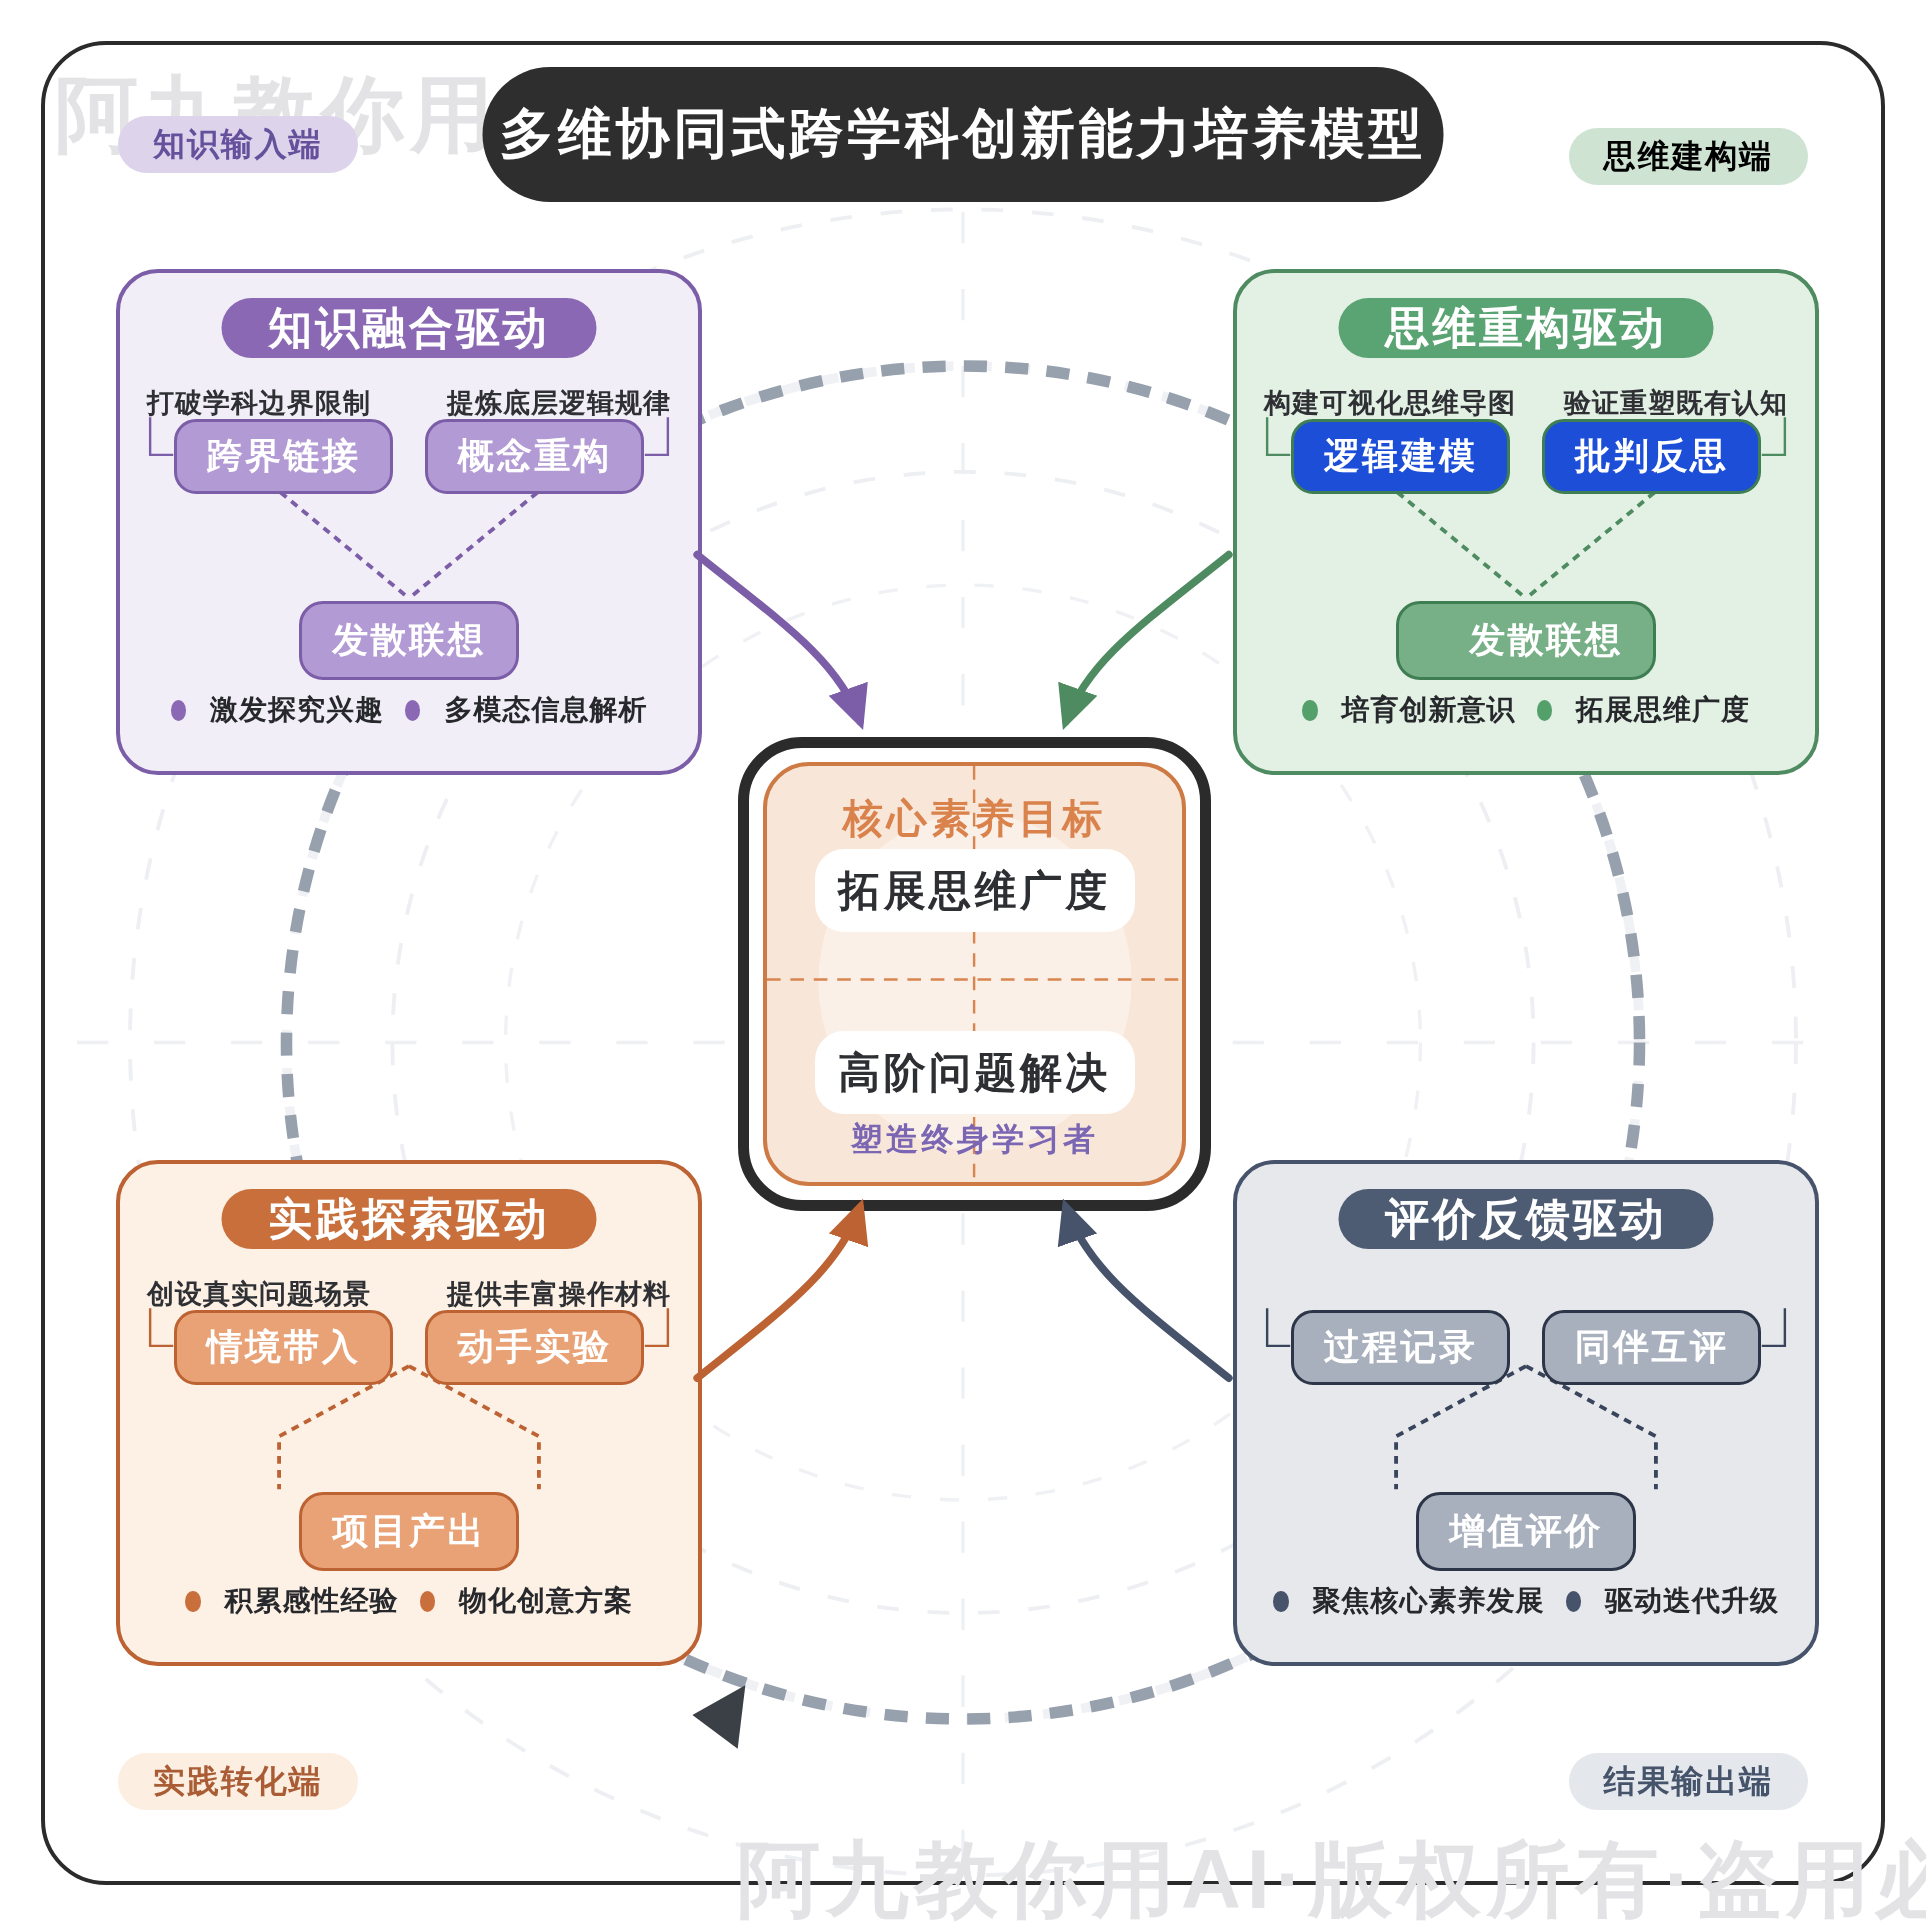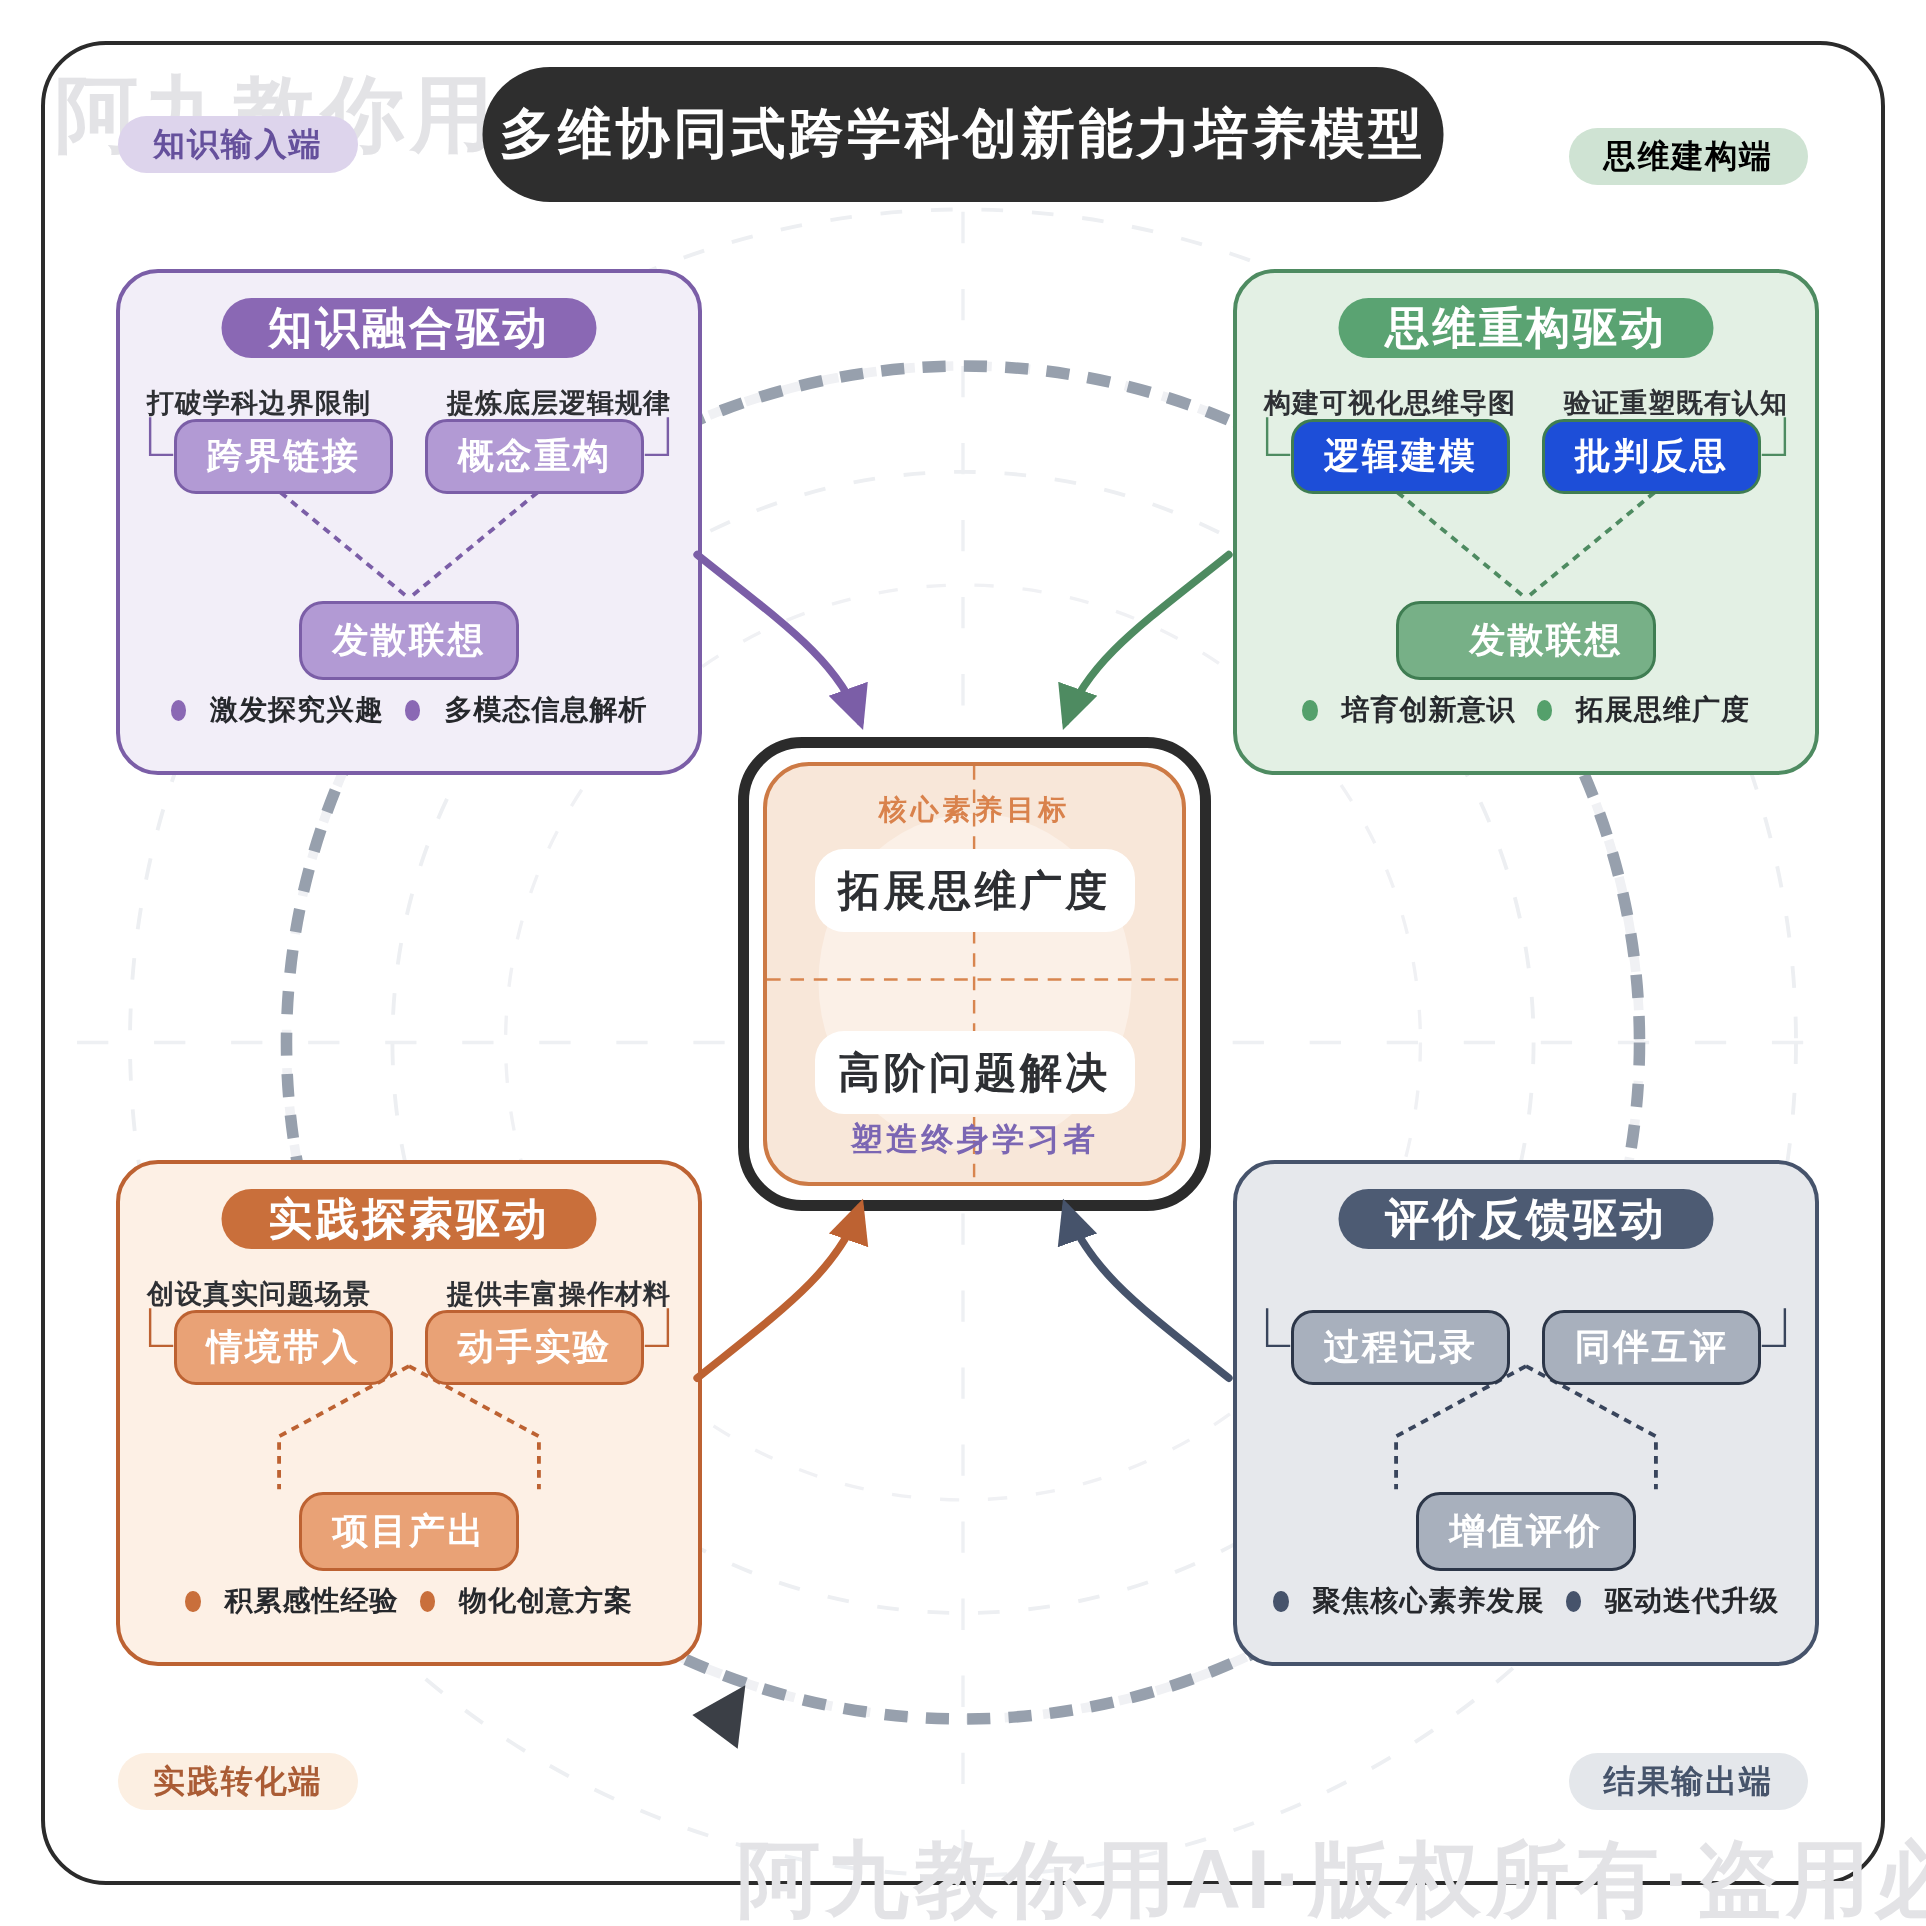--- a/index.html
+++ b/index.html
@@ -97,21 +97,21 @@
   
   .hub{position:absolute;left:738px;top:737px;width:451px;height:452px;
       background:#ffffff;border:11.6px solid #2b2b2b;border-radius:64px;z-index:5;}
   .hub-inner{position:absolute;inset:14.4px;border:4.3px solid #cd7a45;border-radius:46px;
       background:#f8e7d9;overflow:hidden;}
   .hub-circle{position:absolute;left:50%;top:52%;transform:translate(-50%,-50%);
       width:313px;height:337px;border-radius:50%;background:#fbf0e7;}
   .hub-cross{position:absolute;inset:0;width:100%;height:100%;}
   .hub-cross line{stroke:#d8854f;stroke-width:5px;stroke-dasharray:28 20;}
   .hub-title{position:absolute;top:25px;left:0;width:100%;text-align:center;
-      font-size:28px;font-weight:bold;color:#d9824c;letter-spacing:3.9px;}
+      font-size:40px;font-weight:bold;color:#d9824c;letter-spacing:3.9px;}
   .hub-pill{position:absolute;left:50%;transform:translateX(-50%);width:320px;height:83px;
       background:#ffffff;border-radius:29px;display:flex;align-items:center;
       justify-content:center;font-size:42px;font-weight:bold;color:#2d2f33;letter-spacing:3.4px;}
   .hub-pill-1{top:83px;}
   .hub-pill-2{top:265px;}
   .hub-footer{position:absolute;bottom:20px;left:0;width:100%;text-align:center;
       font-size:32px;font-weight:bold;color:#7b66b3;letter-spacing:3.4px;}
 
   
   .arrows{position:absolute;inset:0;z-index:6;pointer-events:none;}

